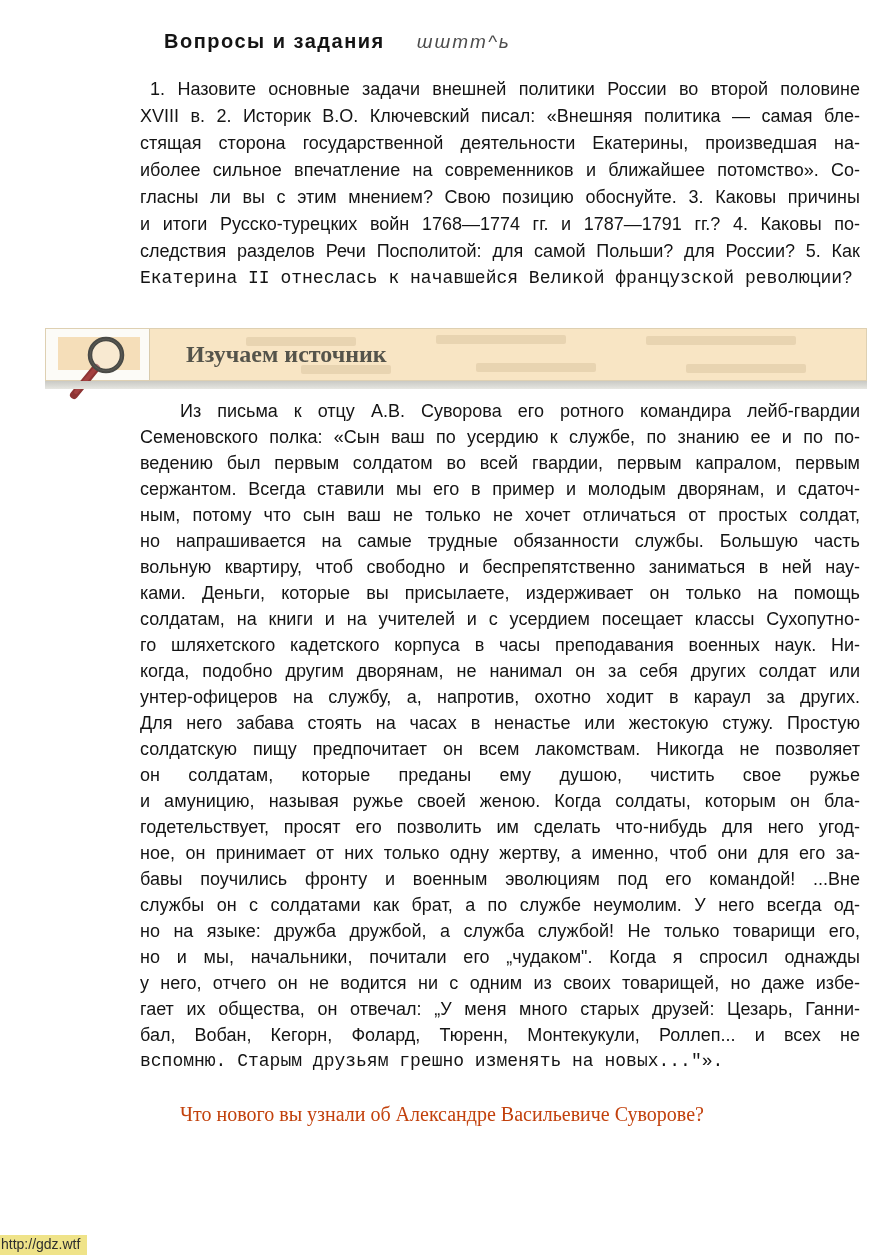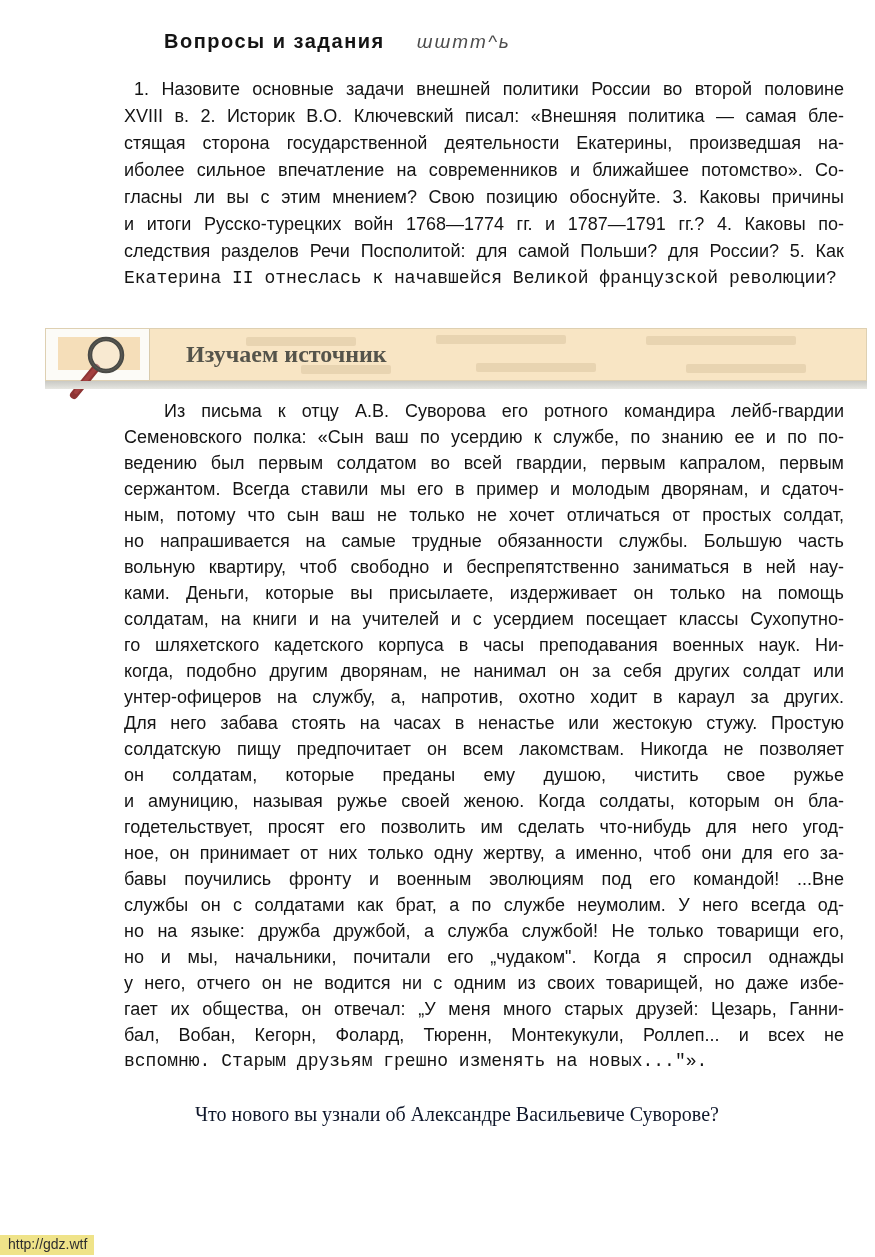--- a/index.html
+++ b/index.html
@@ -6,21 +6,21 @@
   .page {
     position:relative; width:875px; height:1257px; background:#ffffff;
     font-family:"Liberation Sans", sans-serif; color:#141414; overflow:hidden;
   }
   
   .heading { position:absolute; left:164px; top:30px; font-size:20px; font-weight:bold;
              letter-spacing:1.5px; white-space:nowrap; }
   .heading-artifact { font-weight:normal; font-style:italic; color:#4d4d4d;
                       letter-spacing:2px; margin-left:32px; font-size:19px; }
   
-  .textblock { position:absolute; left:124px; width:720px; }
+  .textblock { position:absolute; left:140px; width:720px; }
   .jline { text-align:justify; text-align-last:justify; }
   .jline.last { text-align-last:auto;font-family:Liberation Mono, monospace; }
   .questions { top:76px; font-size:18px; line-height:27px; }
   .questions .jline:first-child { text-indent:10px; }
   .source { top:398px; font-size:18px; line-height:26px; }
   .source .jline:first-child { text-indent:40px; }
   
   .banner { position:absolute; left:45px; top:328px; width:822px; height:53px;
             background:#f8e5c4; border:1px solid #ded0b2; box-sizing:border-box;
             display:flex; align-items:stretch; }
@@ -29,26 +29,26 @@
   .icon-backplate { position:absolute; left:12px; top:8px; width:82px; height:33px;
                     background:#f5deb9; }
   .magnifier { position:absolute; left:16px; top:2px; overflow:visible; }
   .banner-label { font-family:"Liberation Serif", serif; font-weight:bold; font-size:24px;
                   color:#55544b; line-height:50px; margin-left:36px; white-space:nowrap; }
   .bleed { position:absolute; height:9px; background:rgba(150,125,80,0.16);
            border-radius:2px; pointer-events:none; }
   .banner-shadow { position:absolute; left:45px; top:381px; width:822px; height:8px;
                    background:linear-gradient(#c9c9c4,#e6e6e1); }
   
-  .final-question { position:absolute; left:140px; top:1100px; width:720px;
-                    font-family:"Liberation Serif", serif; font-size:20px; color:#0f172a;
+  .final-question { position:absolute; left:125px; top:1100px; width:720px;
+                    font-family:"Liberation Serif", serif; font-size:20px; color:#c2410c;
                     text-indent:55px; line-height:28px; }
   
   .watermark { position:absolute; left:0; bottom:2px; background:#efe389;
-               font-size:14px; color:#2e2e2e; padding:1px 7px 3px 8px; }
+               font-size:14px; color:#2e2e2e; padding:1px 7px 3px 1px; }
 </style>
 </head>
 <body>
 
 <div class="page">
 
   <div class="heading">
     <span>Вопросы и задания</span><span class="heading-artifact">шштт^ь</span>
   </div>
 

